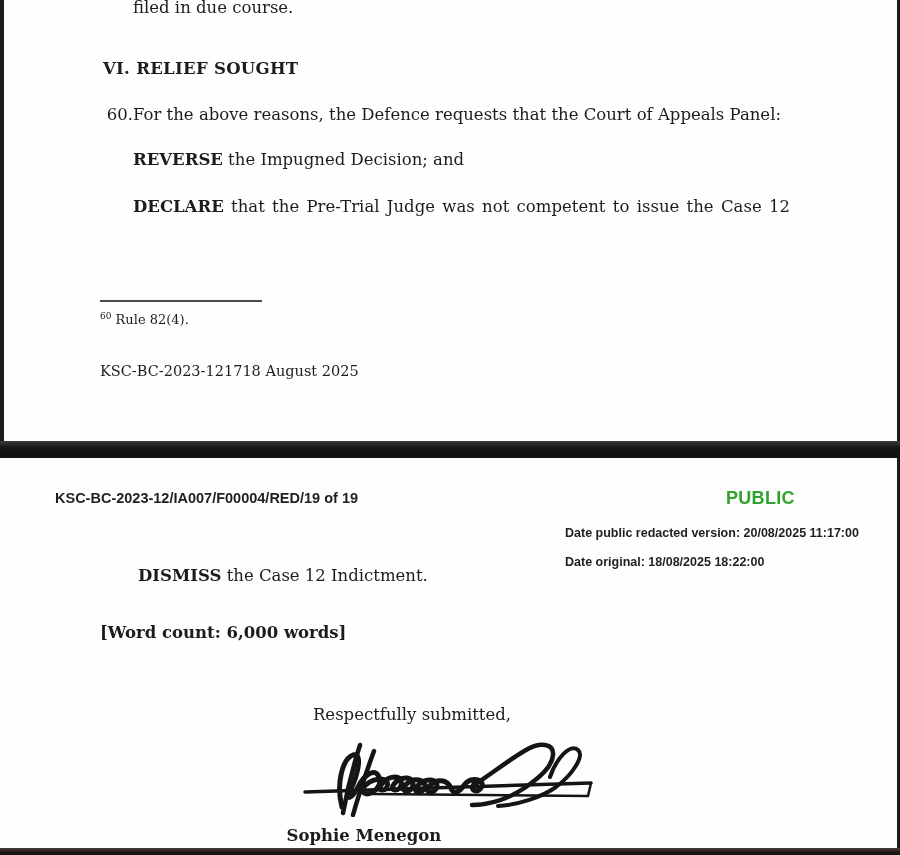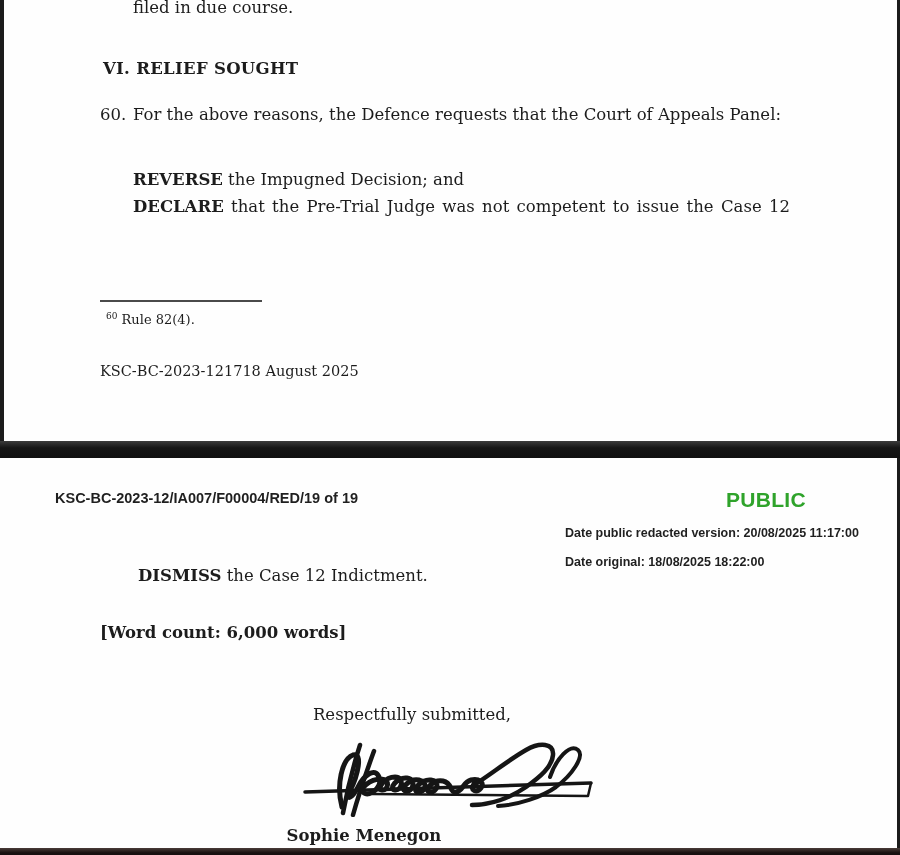--- a/index.html
+++ b/index.html
@@ -17,34 +17,34 @@
   #right-edge{right:0;top:0;width:3px;height:855px;background:#1b1b1b;}
   #separator-bar{left:0;top:441px;width:900px;height:17px;
     background:linear-gradient(180deg,#3c3c3c 0%,#161616 40%,#111111 100%);}
   #bottom-bar{left:0;top:848px;width:900px;height:7px;
     background:linear-gradient(180deg,#4a3c38 0%,#171010 70%);}
 
   
   #trailing-line{left:133px;top:-2px;}
   #section-heading{left:103px;top:59px;font-weight:bold;letter-spacing:.3px;}
   #para-60{left:100px;top:105px;}
-  #para-60 .num{display:inline-block;width:33px;}
-  #relief-reverse{left:133px;top:150px;margin-top:20px;}
+  #para-60 .num{display:inline-block;width:33px;text-align:right;}
+  #relief-reverse{left:133px;top:150px;}
   #declare-line1{left:133px;top:197px;width:657px;white-space:normal;
     text-align:justify;text-align-last:justify;}
   #declare-line2{left:133px;top:232px;}
   #footnote-rule{left:100px;top:300px;width:162px;height:2px;background:#4a4a4a;}
-  #footnote{left:106px;top:311px;font-size:13px;}
+  #footnote{left:100px;top:311px;font-size:13px;}
   #footnote sup{font-size:9px;}
   #page-footer{left:100px;top:363px;width:690px;display:flex;
     font-size:14.5px;}
 
   
   #filing-reference{left:55px;top:490px;font-size:14.5px;font-weight:bold;color:#1f1f1f;}
-  #classification{left:726px;top:488px;font-size:21px;font-weight:bold;letter-spacing:.3px;}
+  #classification{left:726px;top:488px;font-size:18px;font-weight:bold;letter-spacing:.3px;}
   #date-original{left:565px;top:511px;font-size:12.5px;font-weight:bold;color:#1f1f1f;margin-top:44px;}
   #date-public{left:565px;top:526px;font-size:12.5px;font-weight:bold;color:#1f1f1f;text-align:right;}
 
   
   #relief-dismiss{left:138px;top:566px;}
   #word-count{left:100px;top:623px;font-weight:bold;}
   #closing-line{left:0;top:705px;width:824px;text-align:center;white-space:normal;}
   #signature{left:300px;top:735px;width:300px;height:82px;}
   #signatory-name{left:0;top:826px;width:728px;text-align:center;font-weight:bold;white-space:normal;}
 </style>

